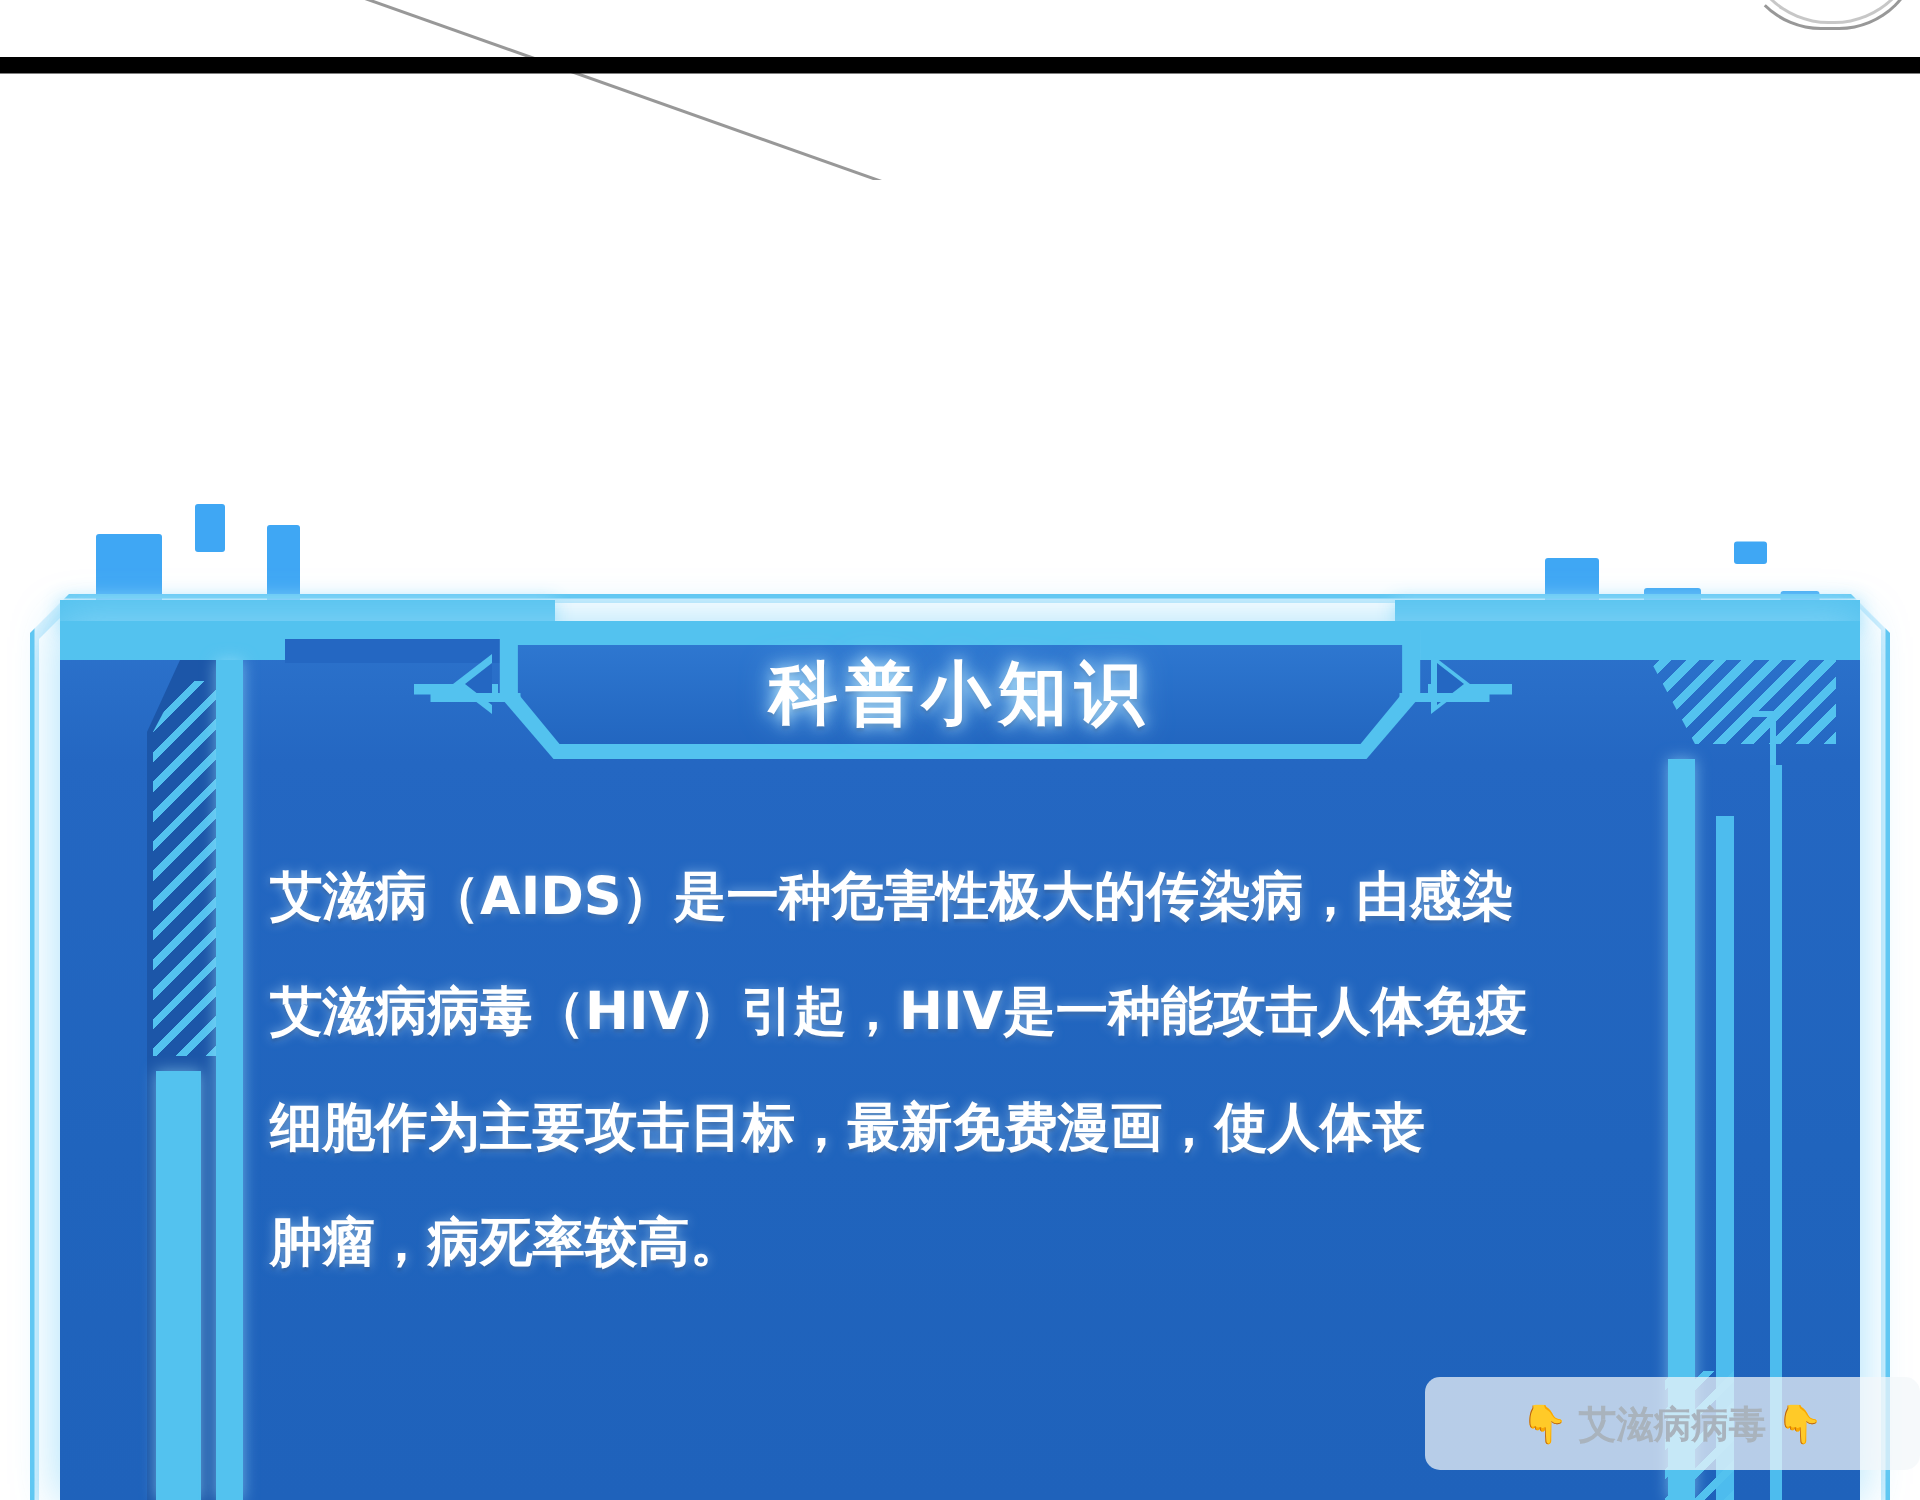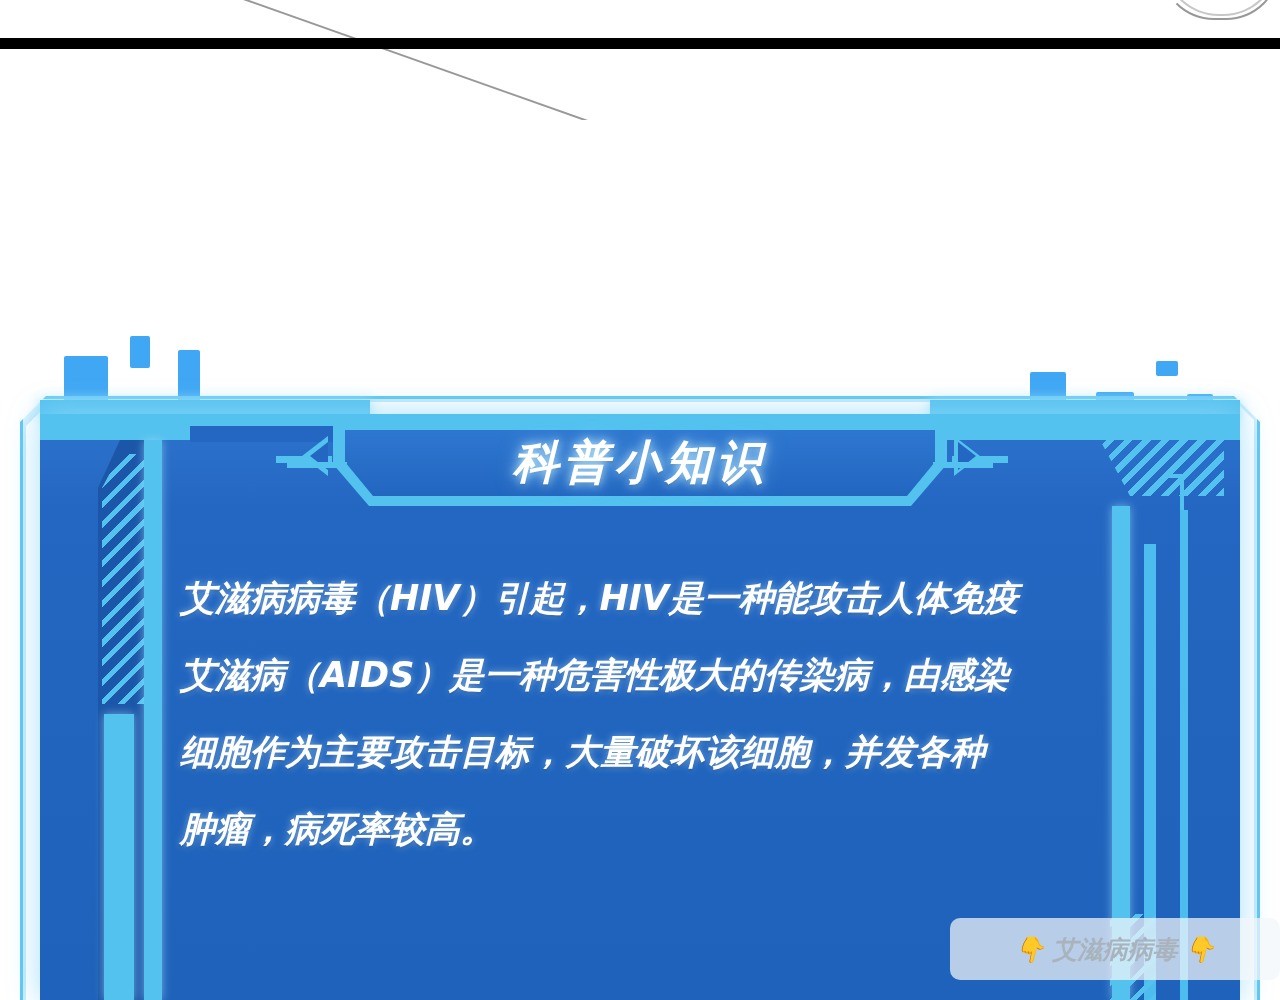--- a/index.html
+++ b/index.html
@@ -8,21 +8,20 @@
     width:1280px; height:1000px;
     background:#ffffff;
     font-family:"Liberation Sans","DejaVu Sans",sans-serif;
     overflow:hidden;
   }
   #stage {
     position:relative;
     width:1280px; height:1000px;
     background:#ffffff;
     overflow:hidden;
-    font-style:italic;
   }
 
   
   .top-strip{
     position:absolute; left:0; top:0; width:1280px; height:120px;
     overflow:hidden;
   }
   .black-bar{
     position:absolute; left:0; top:38px; width:1280px; height:11px;
     background:#000000;
@@ -354,23 +353,23 @@
     <div class="banner">
       <div class="banner-outline"></div>
       <div class="banner-fill"></div>
       <div class="banner-tick" style="left:-46px;"></div>
       <div class="banner-tick" style="left:600px;"></div>
       <div class="banner-title">科普小知识</div>
     </div>
   </div>
 
   <div class="body-text">
+    <span class="ln">艾滋病（AIDS）是一种危害性极大的传染病，由感染</span>
     <span class="ln">艾滋病病毒（HIV）引起，HIV是一种能攻击人体免疫</span>
-    <span class="ln">艾滋病（AIDS）是一种危害性极大的传染病，由感染</span>
-    <span class="ln">细胞作为主要攻击目标，大量破坏该细胞，并发各种</span>
+    <span class="ln">细胞作为主要攻击目标，最新免费漫画，使人体丧</span>
     <span class="ln">肿瘤，病死率较高。</span>
   </div>
 
   <div class="watermark">
     <div class="wm-line1">
       <span class="wm-hand">👇</span>
       <span>艾滋病病毒</span>
       <span class="wm-hand">👇</span>
     </div>
   </div>

